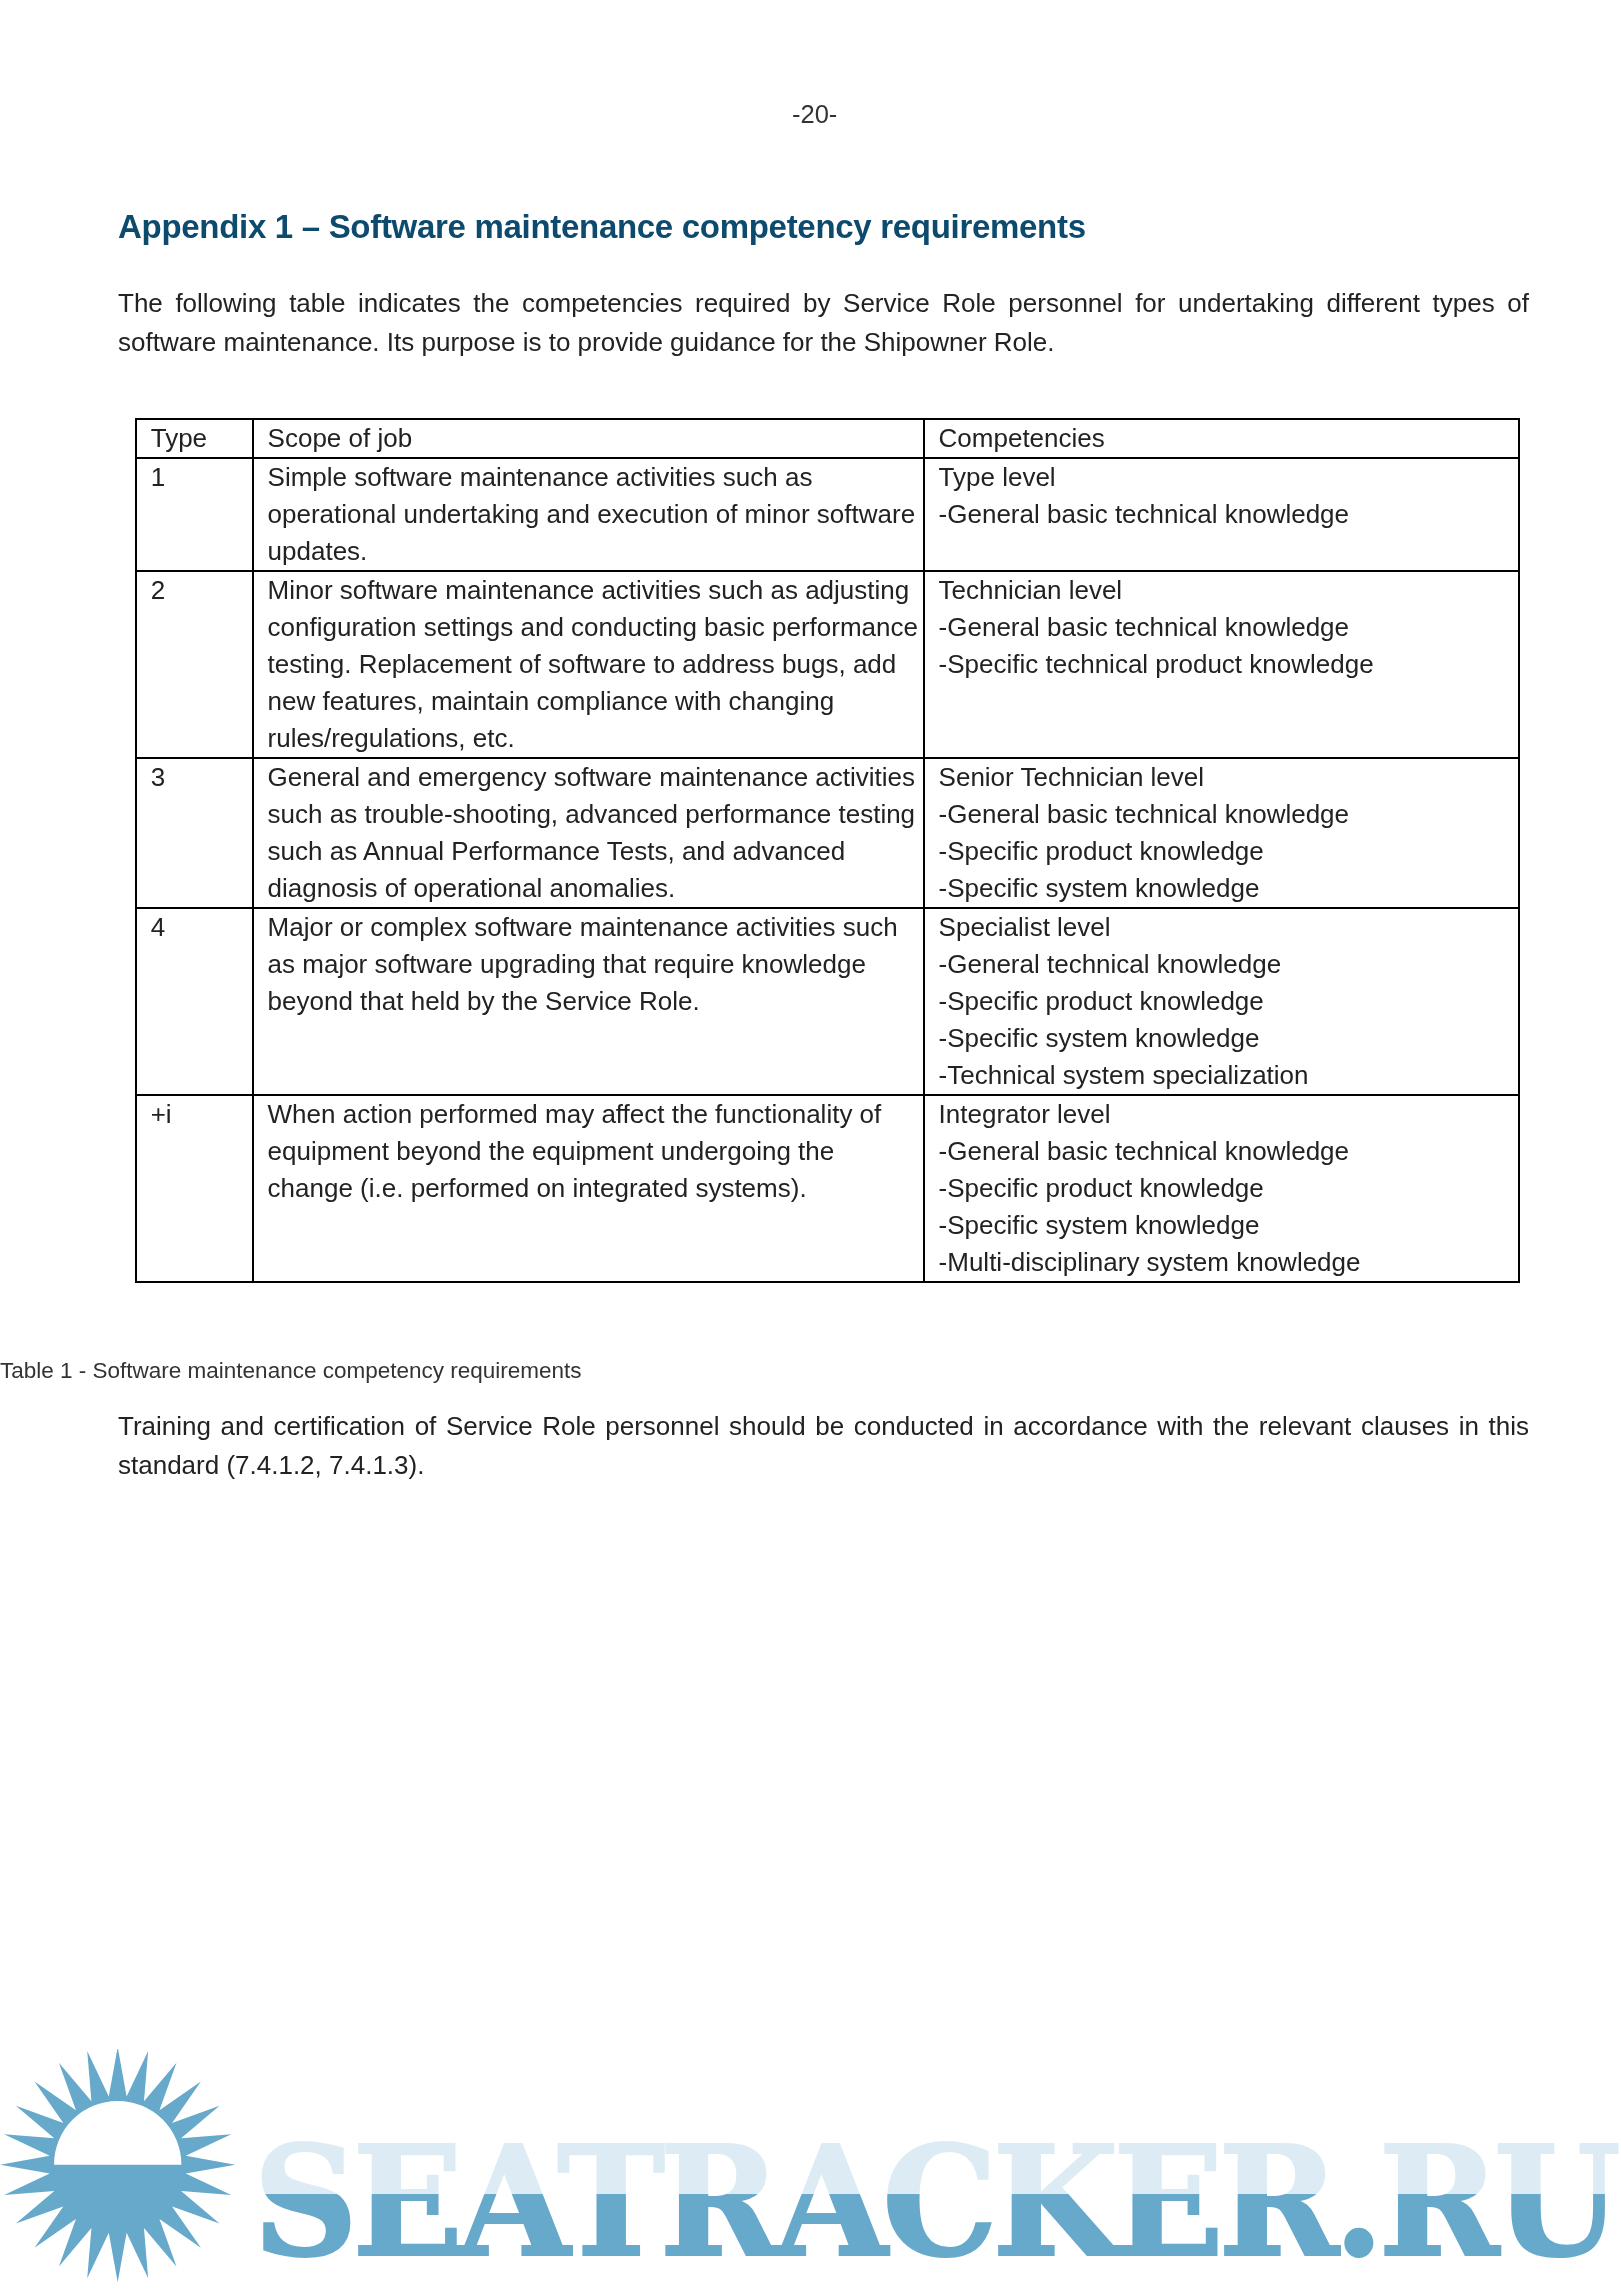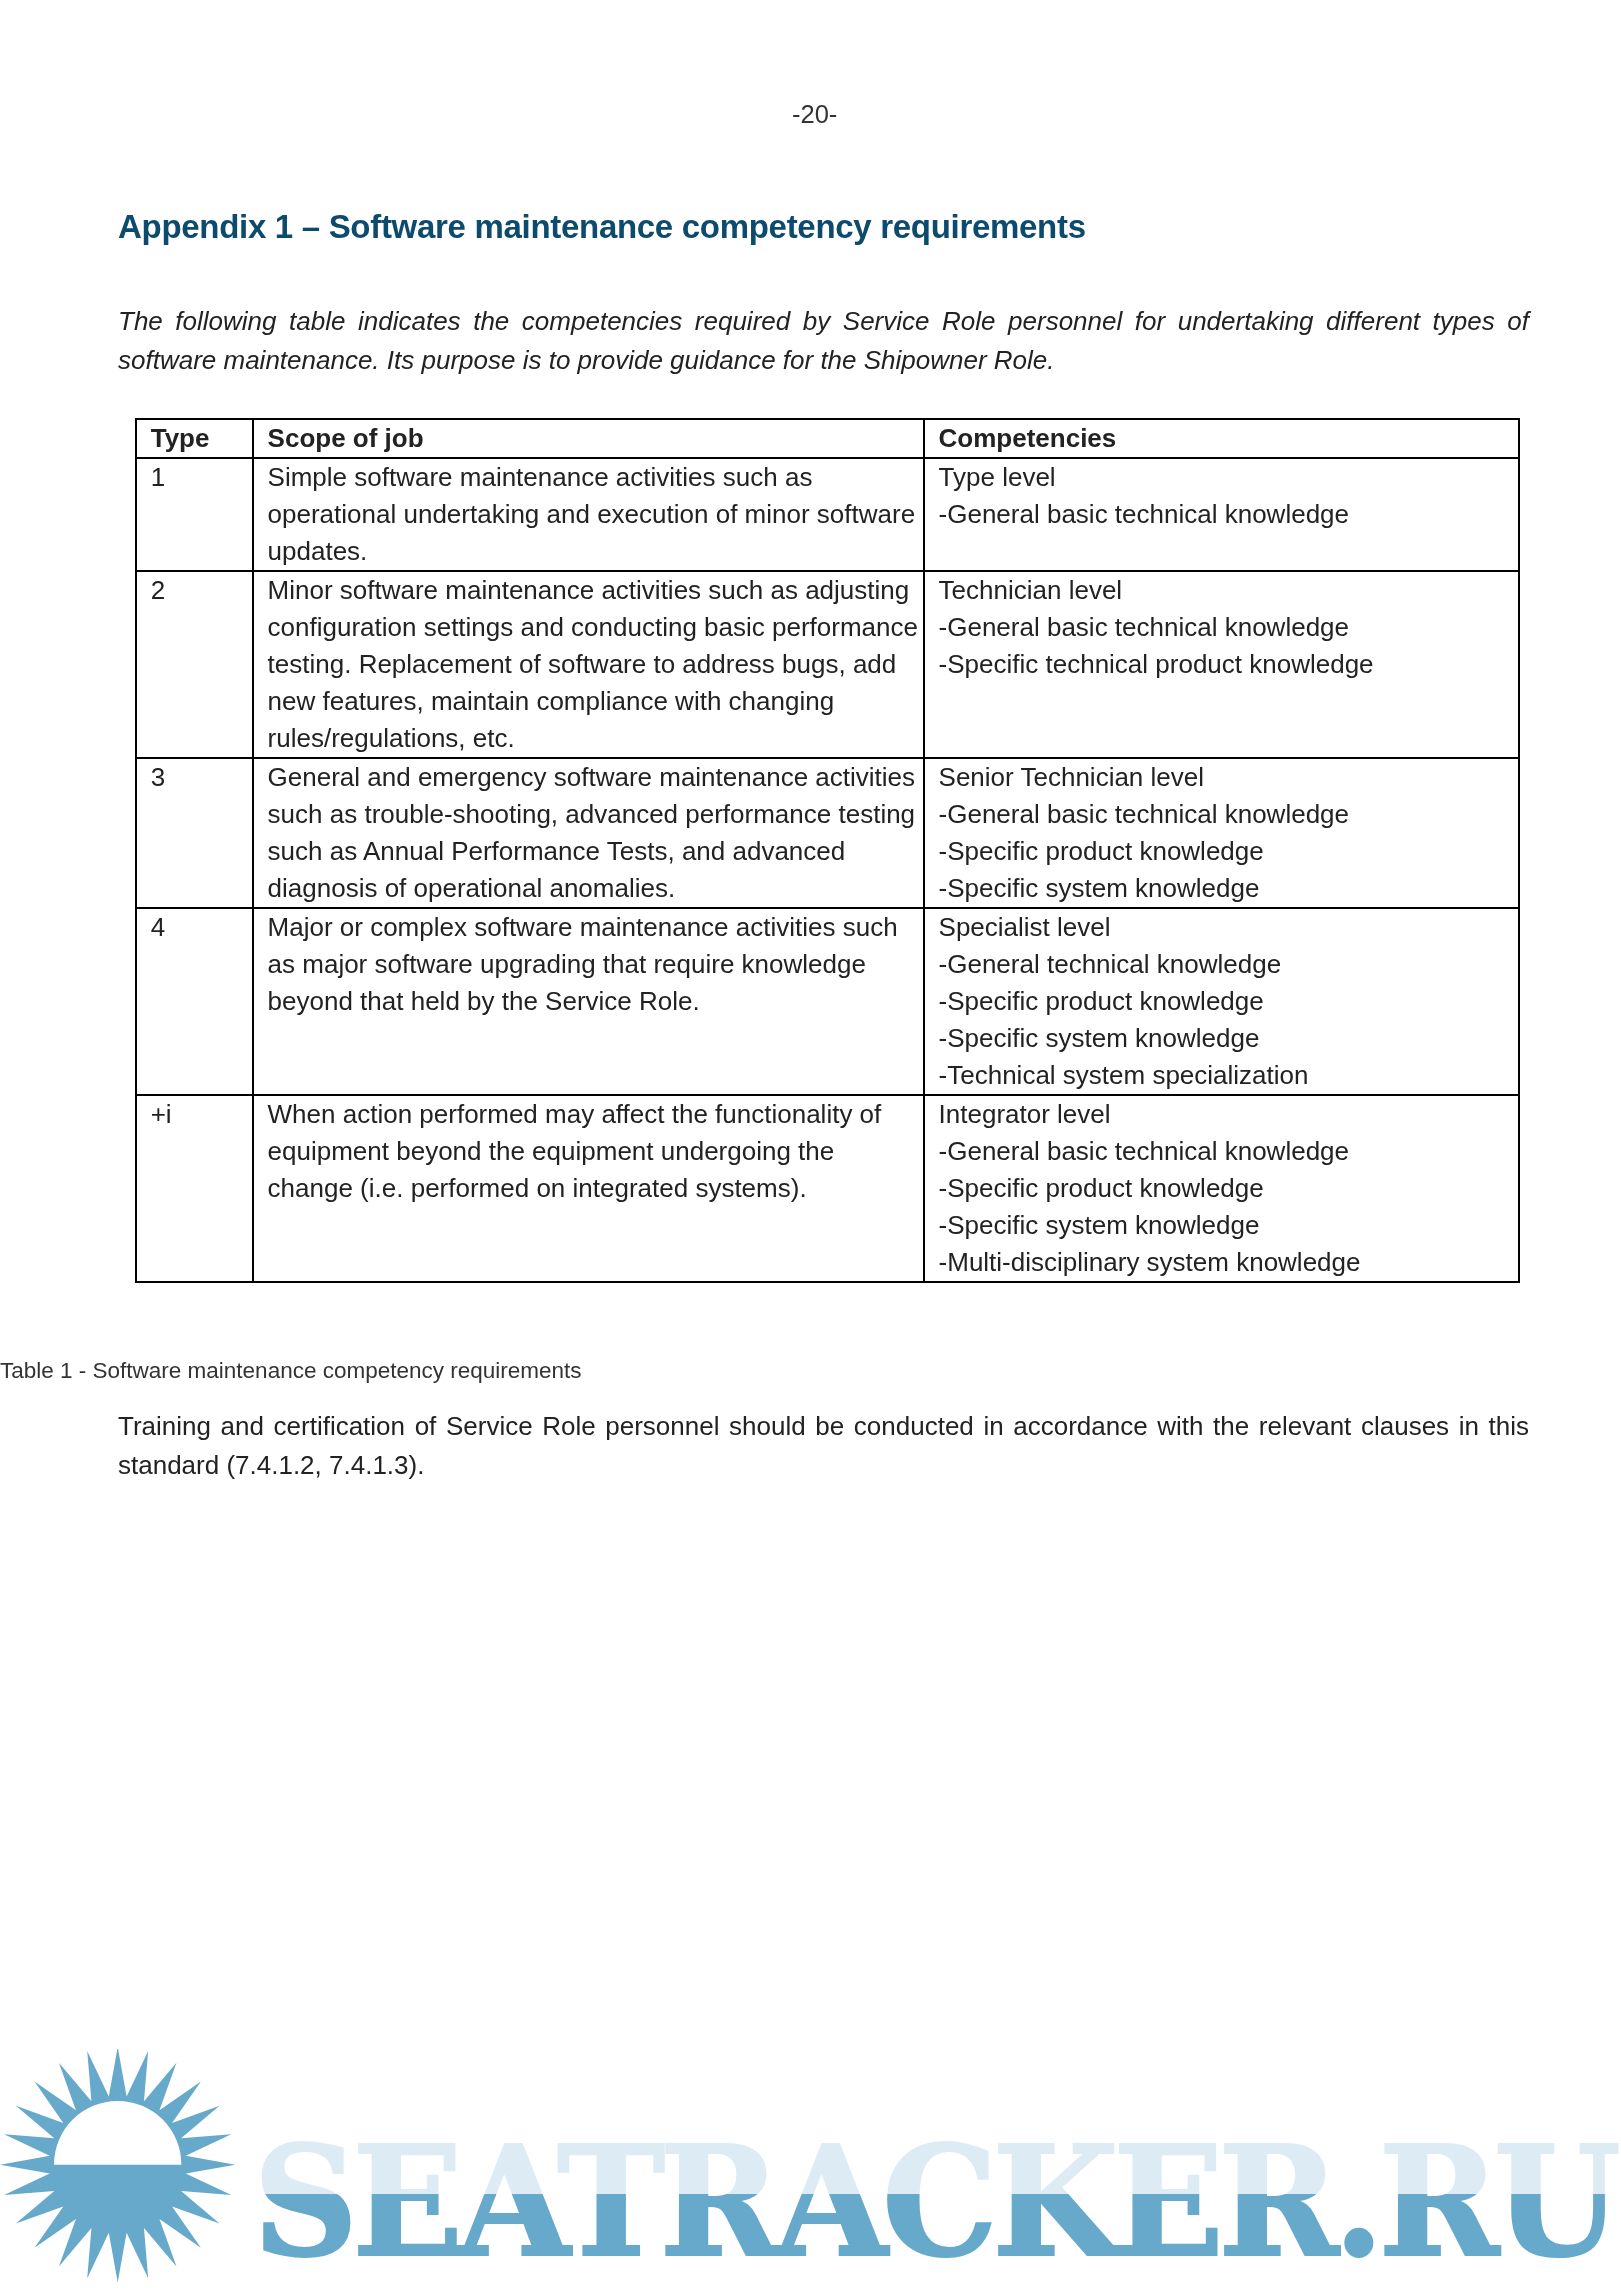--- a/index.html
+++ b/index.html
@@ -3,26 +3,26 @@
 <meta charset="utf-8">
 <style>
   html, body { margin: 0; padding: 0; background: #ffffff; }
   body { width: 1621px; height: 2293px; position: relative; overflow: hidden;
          font-family: "Liberation Sans", sans-serif; color: #222; }
   .hdr { position: absolute; font-size: 25.5px; color: #333; line-height: 36px; }
   #hdr-left { left: 118px; top: 96px; }
   #hdr-page { left: 792px; top: 96px; }
   h1 { position: absolute; left: 118px; top: 208px; margin: 0; font-size: 33px; font-weight: bold; color: #0c4a6e; letter-spacing: -0.3px; }
   .para { position: absolute; left: 118px; width: 1411px; font-size: 26px; line-height: 39px; color: #222; margin: 0; text-align: justify; }
-  #intro { top: 302px; font-style: italic; }
+  #intro { top: 284px; }
   #outro { top: 1407px; }
   table.comp { position: absolute; left: 135px; top: 418px; width: 1385px; border-collapse: collapse;
                font-size: 26px; line-height: 37px; color: #222; }
   table.comp th, table.comp td { border: 2.5px solid #000; vertical-align: top; text-align: left; padding: 0 0 0 13.7px; }
-  table.comp th { font-weight: bold; height: 35px; }
+  table.comp th { font-weight: normal; height: 35px; }
   col.c1 { width: 117px; } col.c2 { width: 672px; } col.c3 { width: 596px; }
   .comp-line { display: block; }
   #caption { position: absolute; left: 0; width: 1621px; top: 1358px; text-align: left; font-size: 22.5px; color: #333; }
   #watermark { position: absolute; left: 0; top: 2049px; width: 1324px; height: 244px; }
   .wm-text { font-family: "DejaVu Serif", serif; font-weight: bold; font-size: 154px; letter-spacing: -6px; }
 </style>
 </head>
 <body>
 
 <div class="hdr" id="hdr-left">

